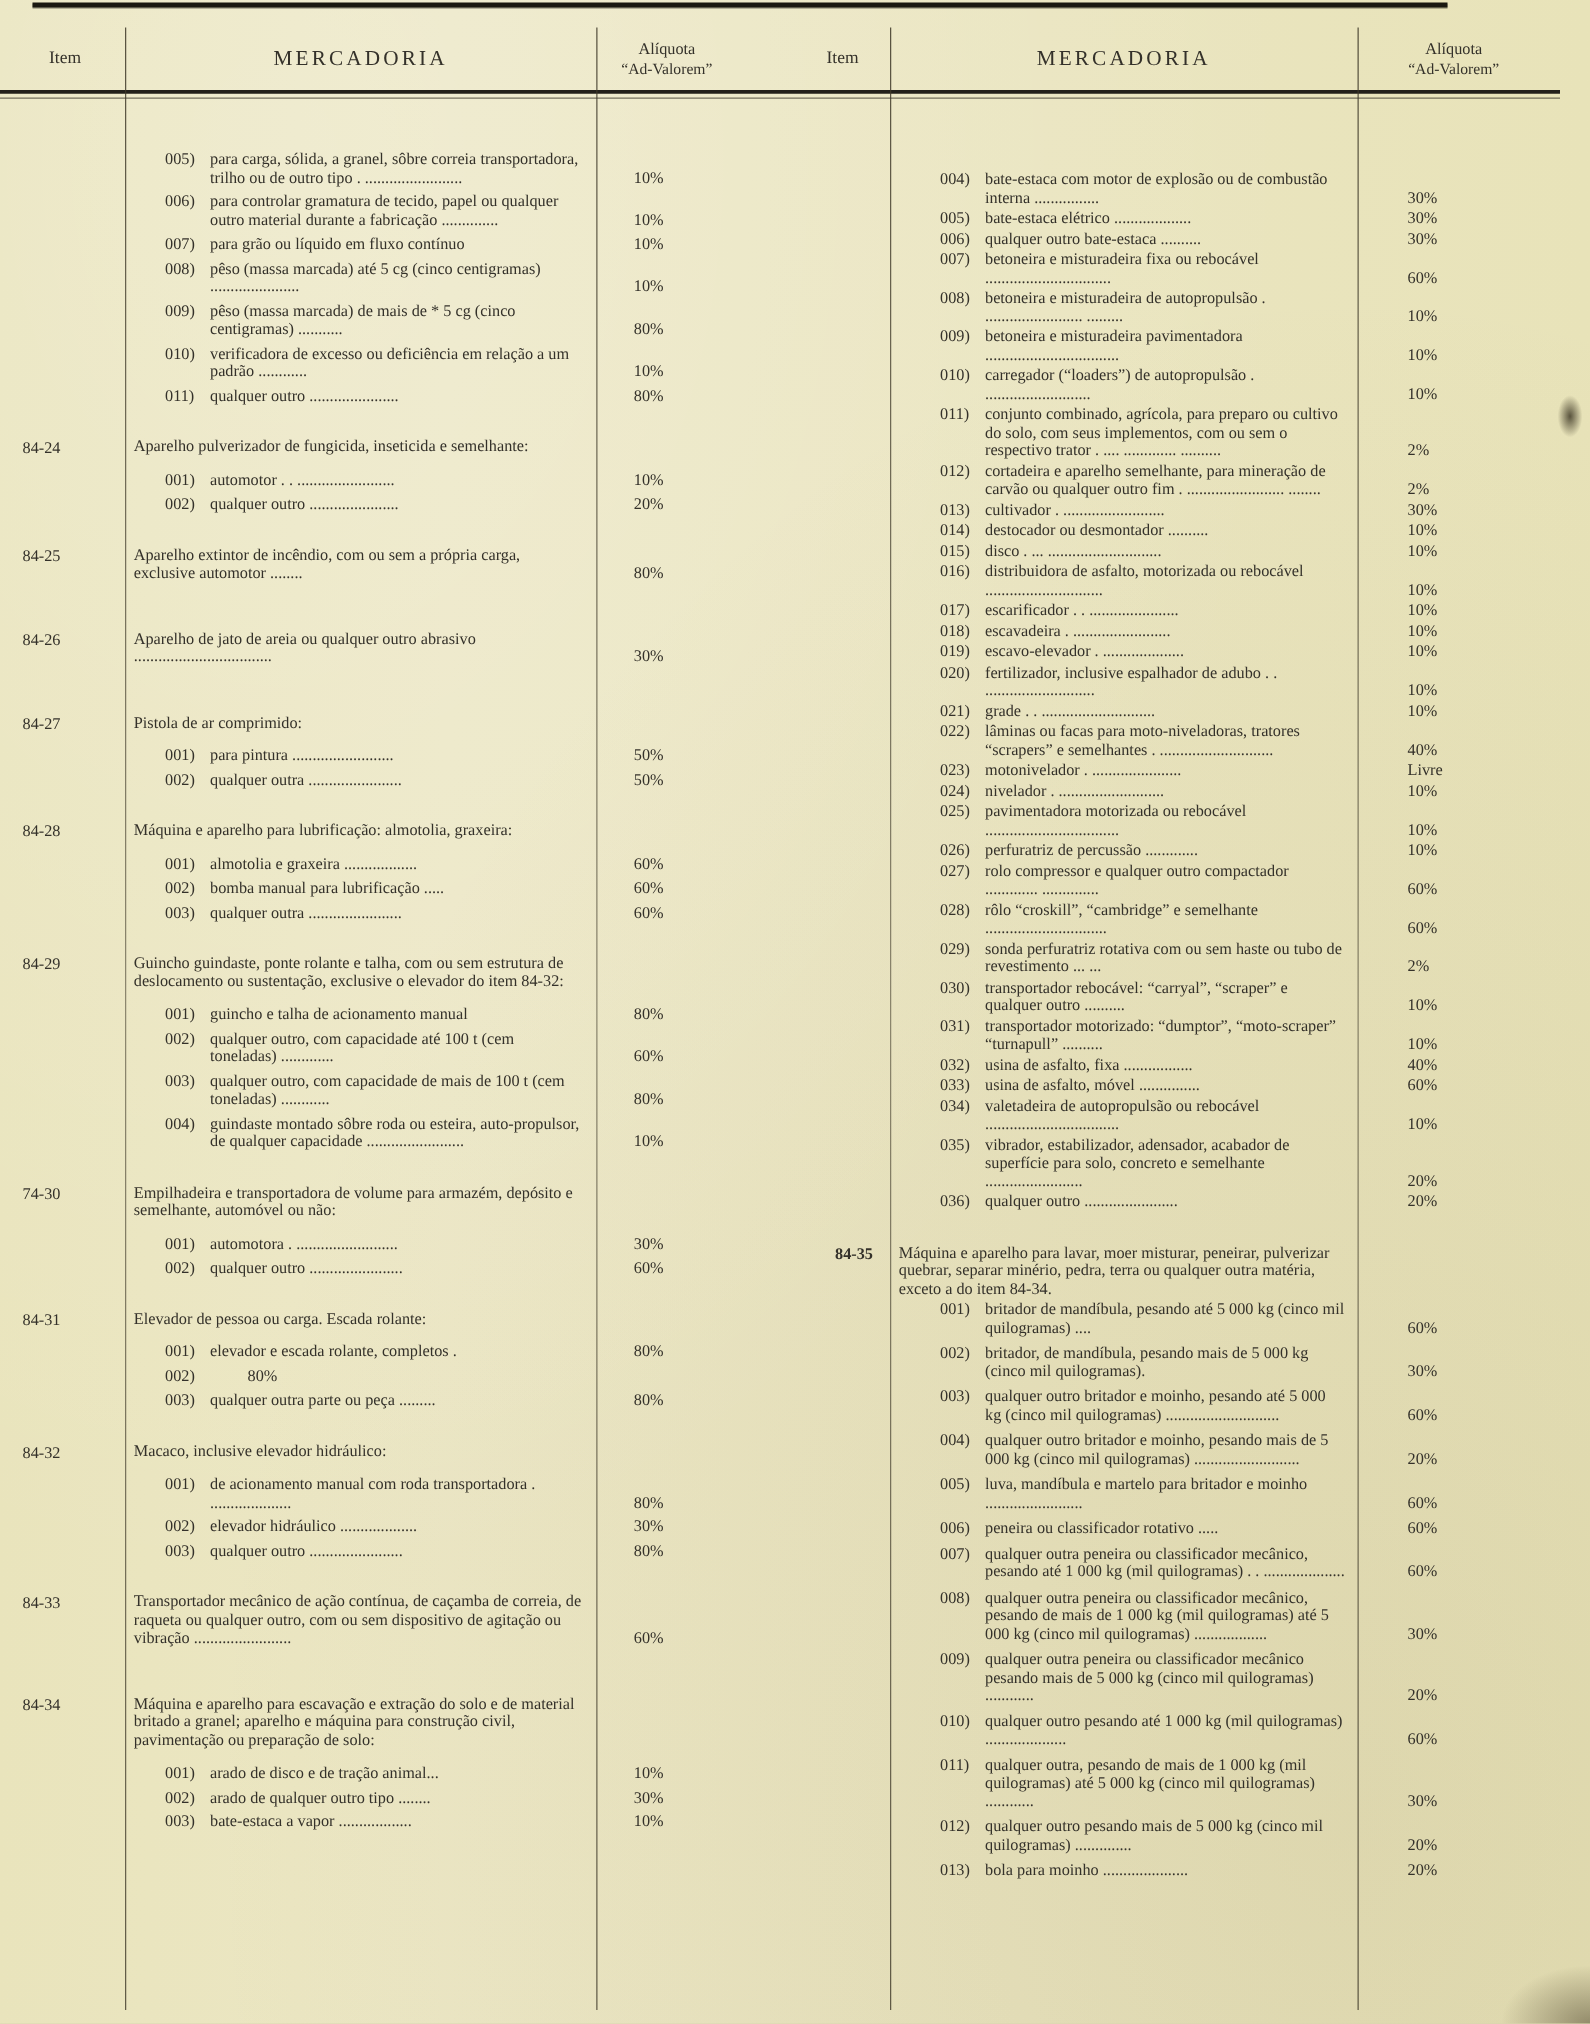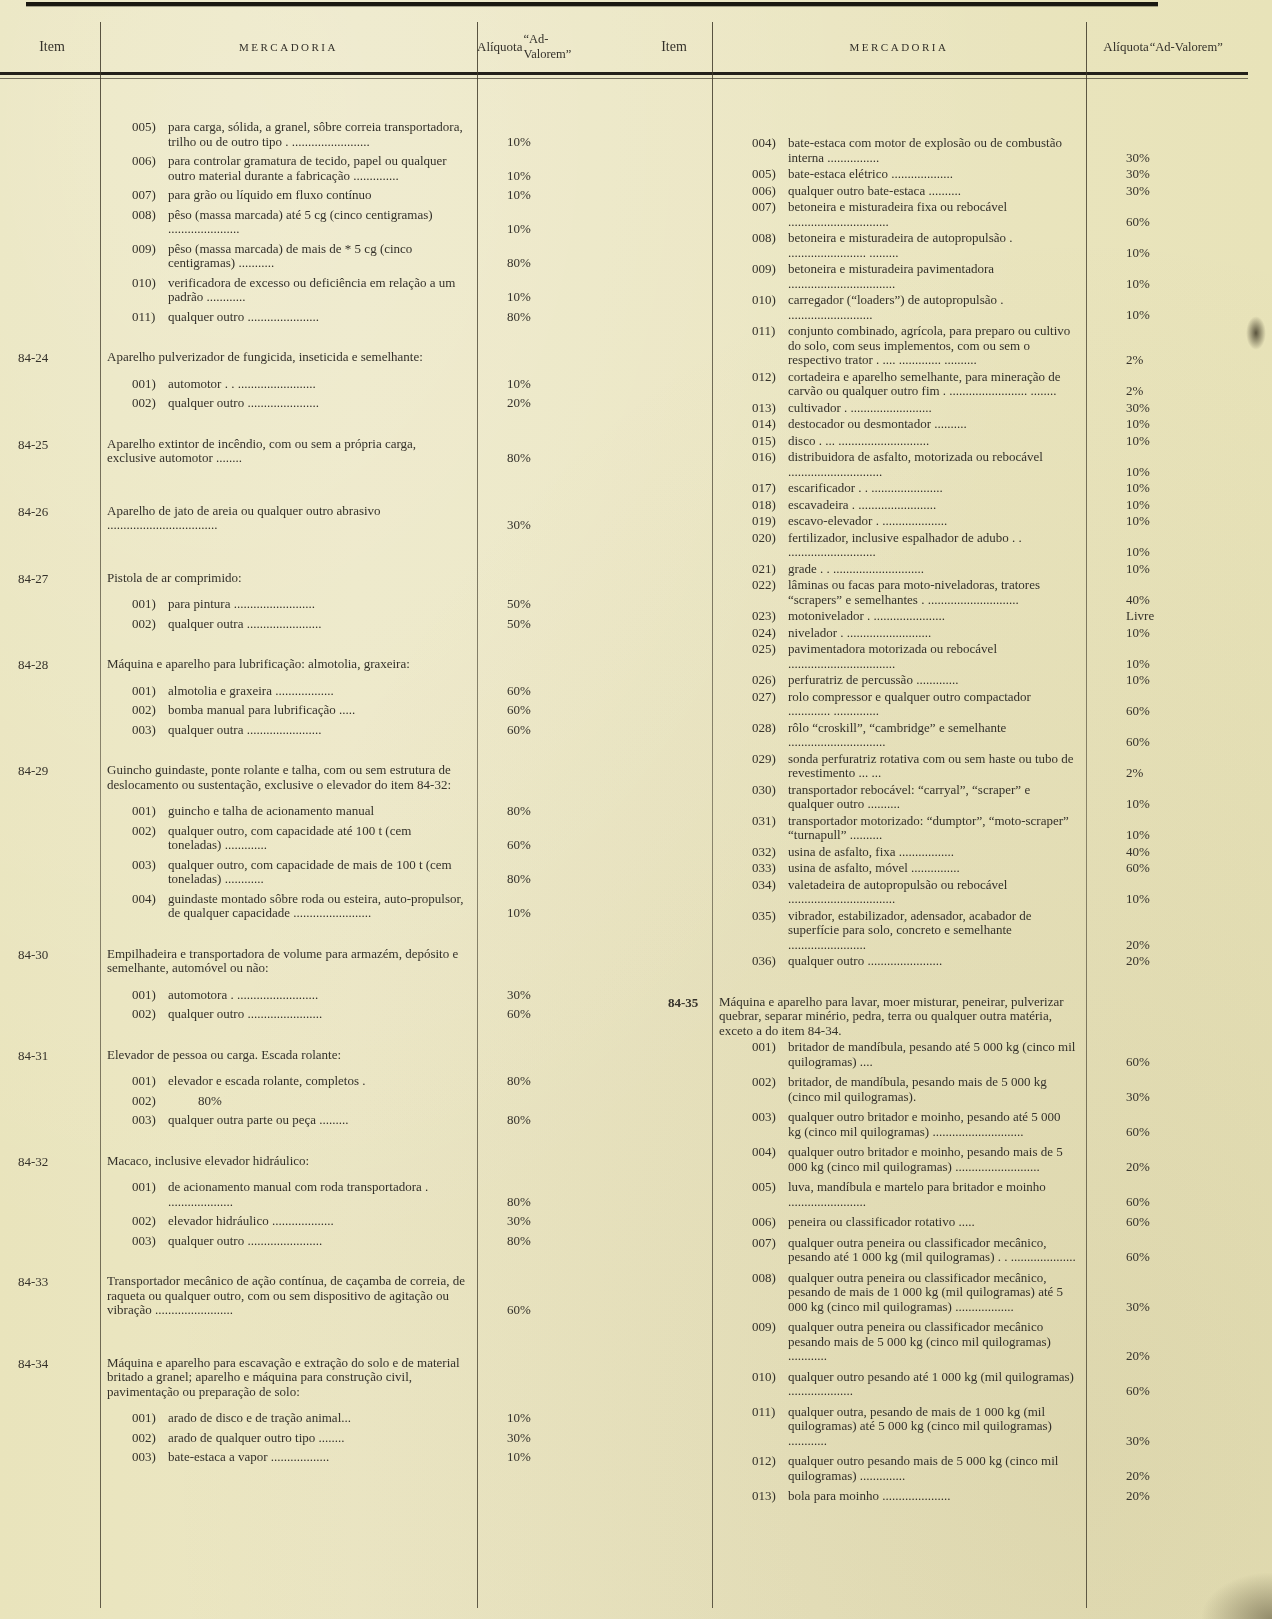--- a/index.html
+++ b/index.html
@@ -27,22 +27,22 @@
   .t-right { left:636px; width:604px; --itemw:76px; --mercw:374px; --indent:40px; }
 
   .vline { position:absolute; top:8px; height:1586px; width:1px;
            background: linear-gradient(180deg, rgba(62,56,40,0.85) 0%, rgba(62,56,40,0.55) 50%, rgba(62,56,40,0.8) 100%); }
   .v1 { left:var(--itemw); }
   .v2 { left:calc(var(--itemw) + var(--mercw)); }
 
   .thead { position:relative; display:flex; height:66px; }
   .th { display:flex; align-items:center; justify-content:center; }
   .th-item { width:var(--itemw); font-size:14px; }
-  .th-merc { width:var(--mercw); font-size:11px; letter-spacing:2.5px; }
-  .th-aliq { flex:1; flex-direction:row; justify-content:center; gap:1px; font-size:13px; }
+  .th-merc { width:var(--mercw); font-size:17px; letter-spacing:2.5px; }
+  .th-aliq { flex:1; flex-direction:column; justify-content:center; gap:1px; font-size:13px; }
   .th-aliq .l2 { font-size:12.5px; }
 
   .tbody { position:relative; font-size:13px; line-height:14.5px; }
   .t-left  .tbody { padding-top:40px; }
   .t-right .tbody { padding-top:56px; }
 
   .entry { display:flex; }
   .tbody > .entry + .entry { margin-top:26px; }
 
   .cell-item { flex:0 0 var(--itemw); padding-left:14px; padding-top:1px; }
@@ -232,21 +232,21 @@
               <div class="rate">80%</div>
             </div>
             <div class="sub">
               <div class="code">004)</div>
               <div class="stext">guindaste montado sôbre roda ou esteira, auto-propulsor, de qualquer capacidade ........................</div>
               <div class="rate">10%</div>
             </div>
           </div>
         </div>
         <div class="entry">
-          <div class="cell-item">84-30</div>
+          <div class="cell-item">74-30</div>
           <div class="cell-main">
             <div class="h-row">
               <div class="h-text">Empilhadeira e transportadora de volume para armazém, depósito e semelhante, automóvel ou não:</div>
               <div class="rate"></div>
             </div>
             <div class="sub">
               <div class="code">001)</div>
               <div class="stext">automotora . .........................</div>
               <div class="rate">30%</div>
             </div>

